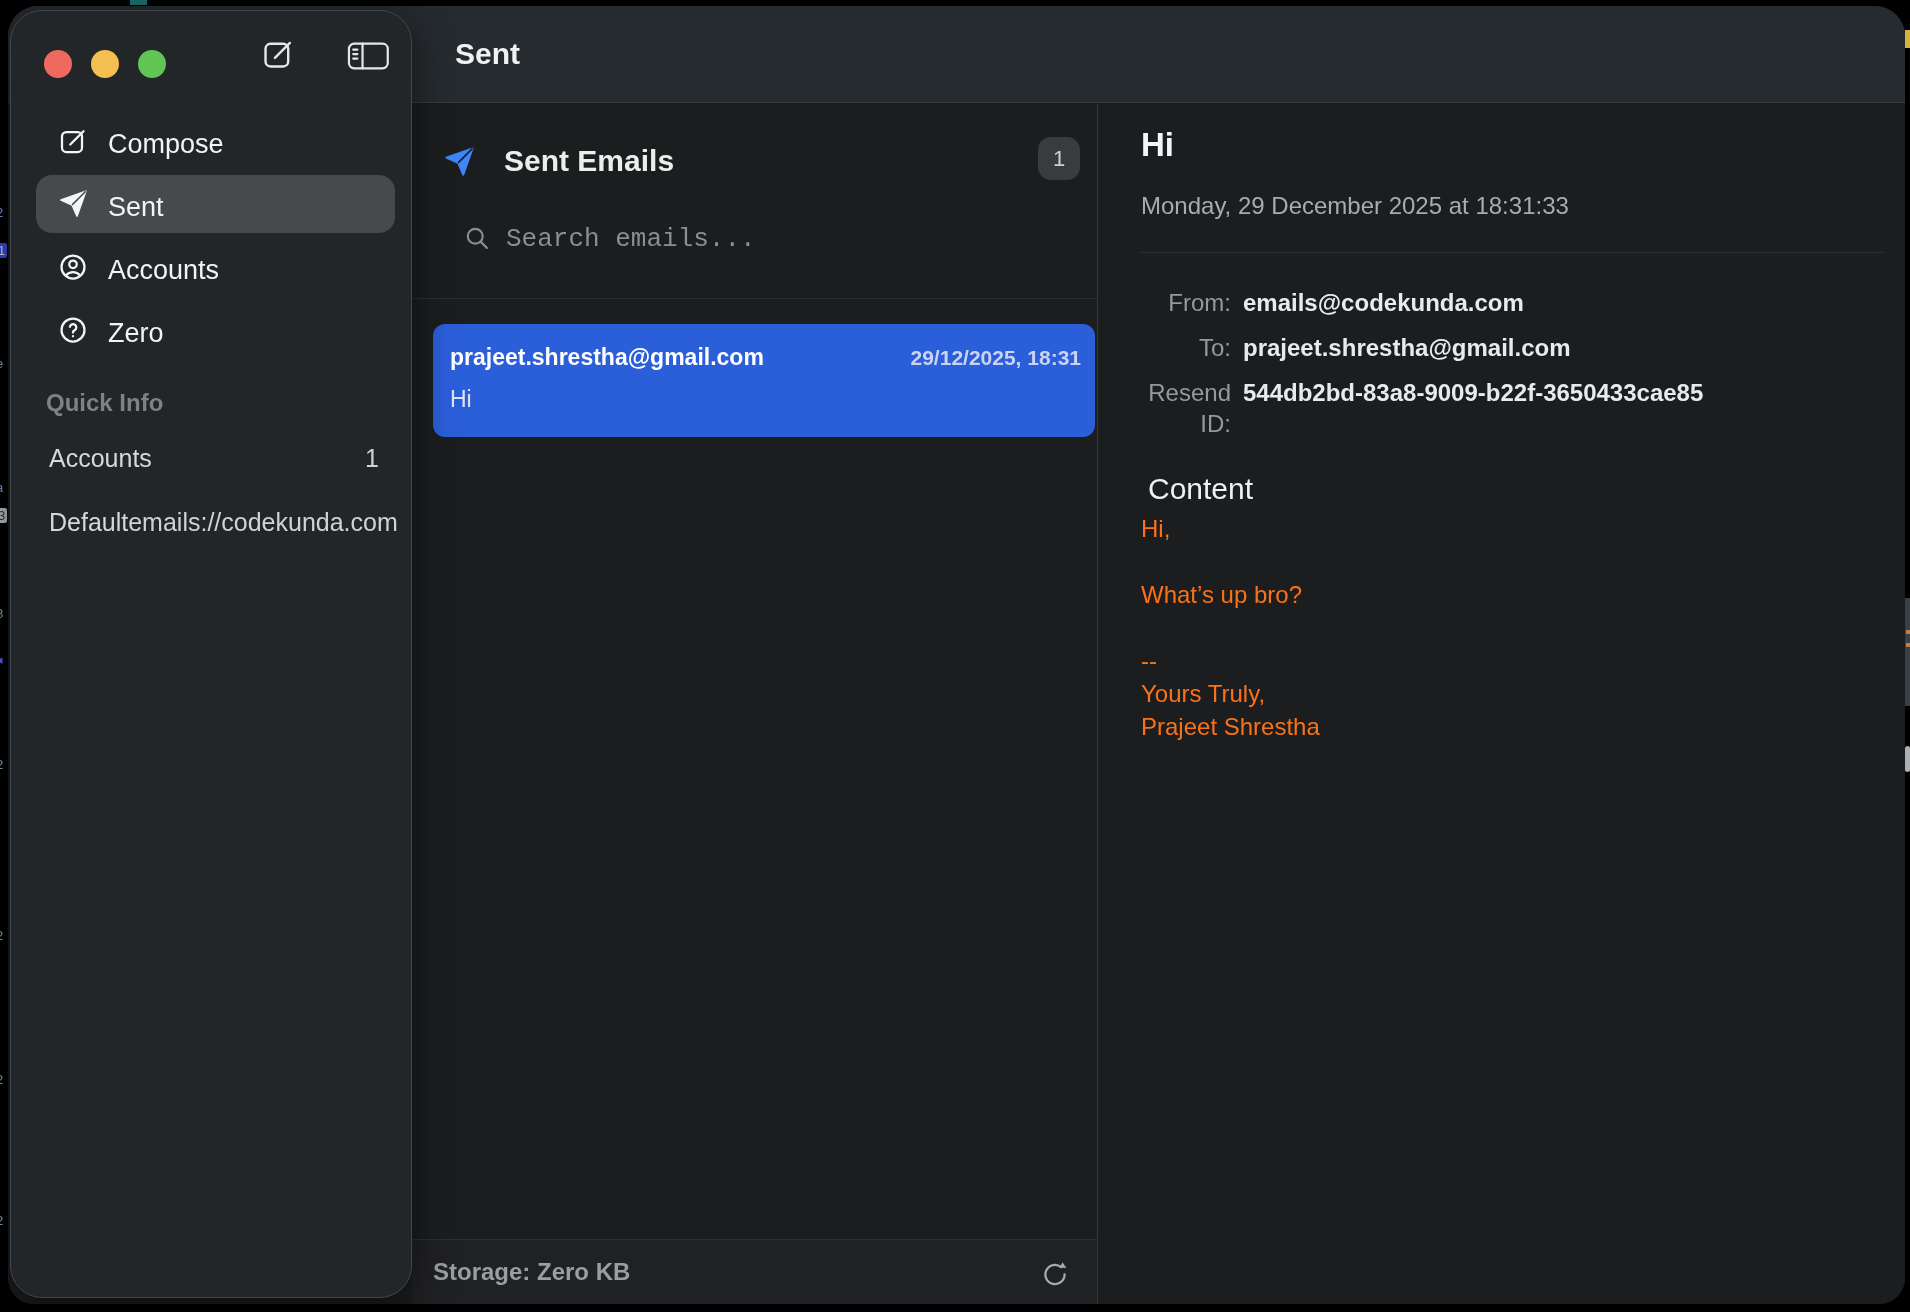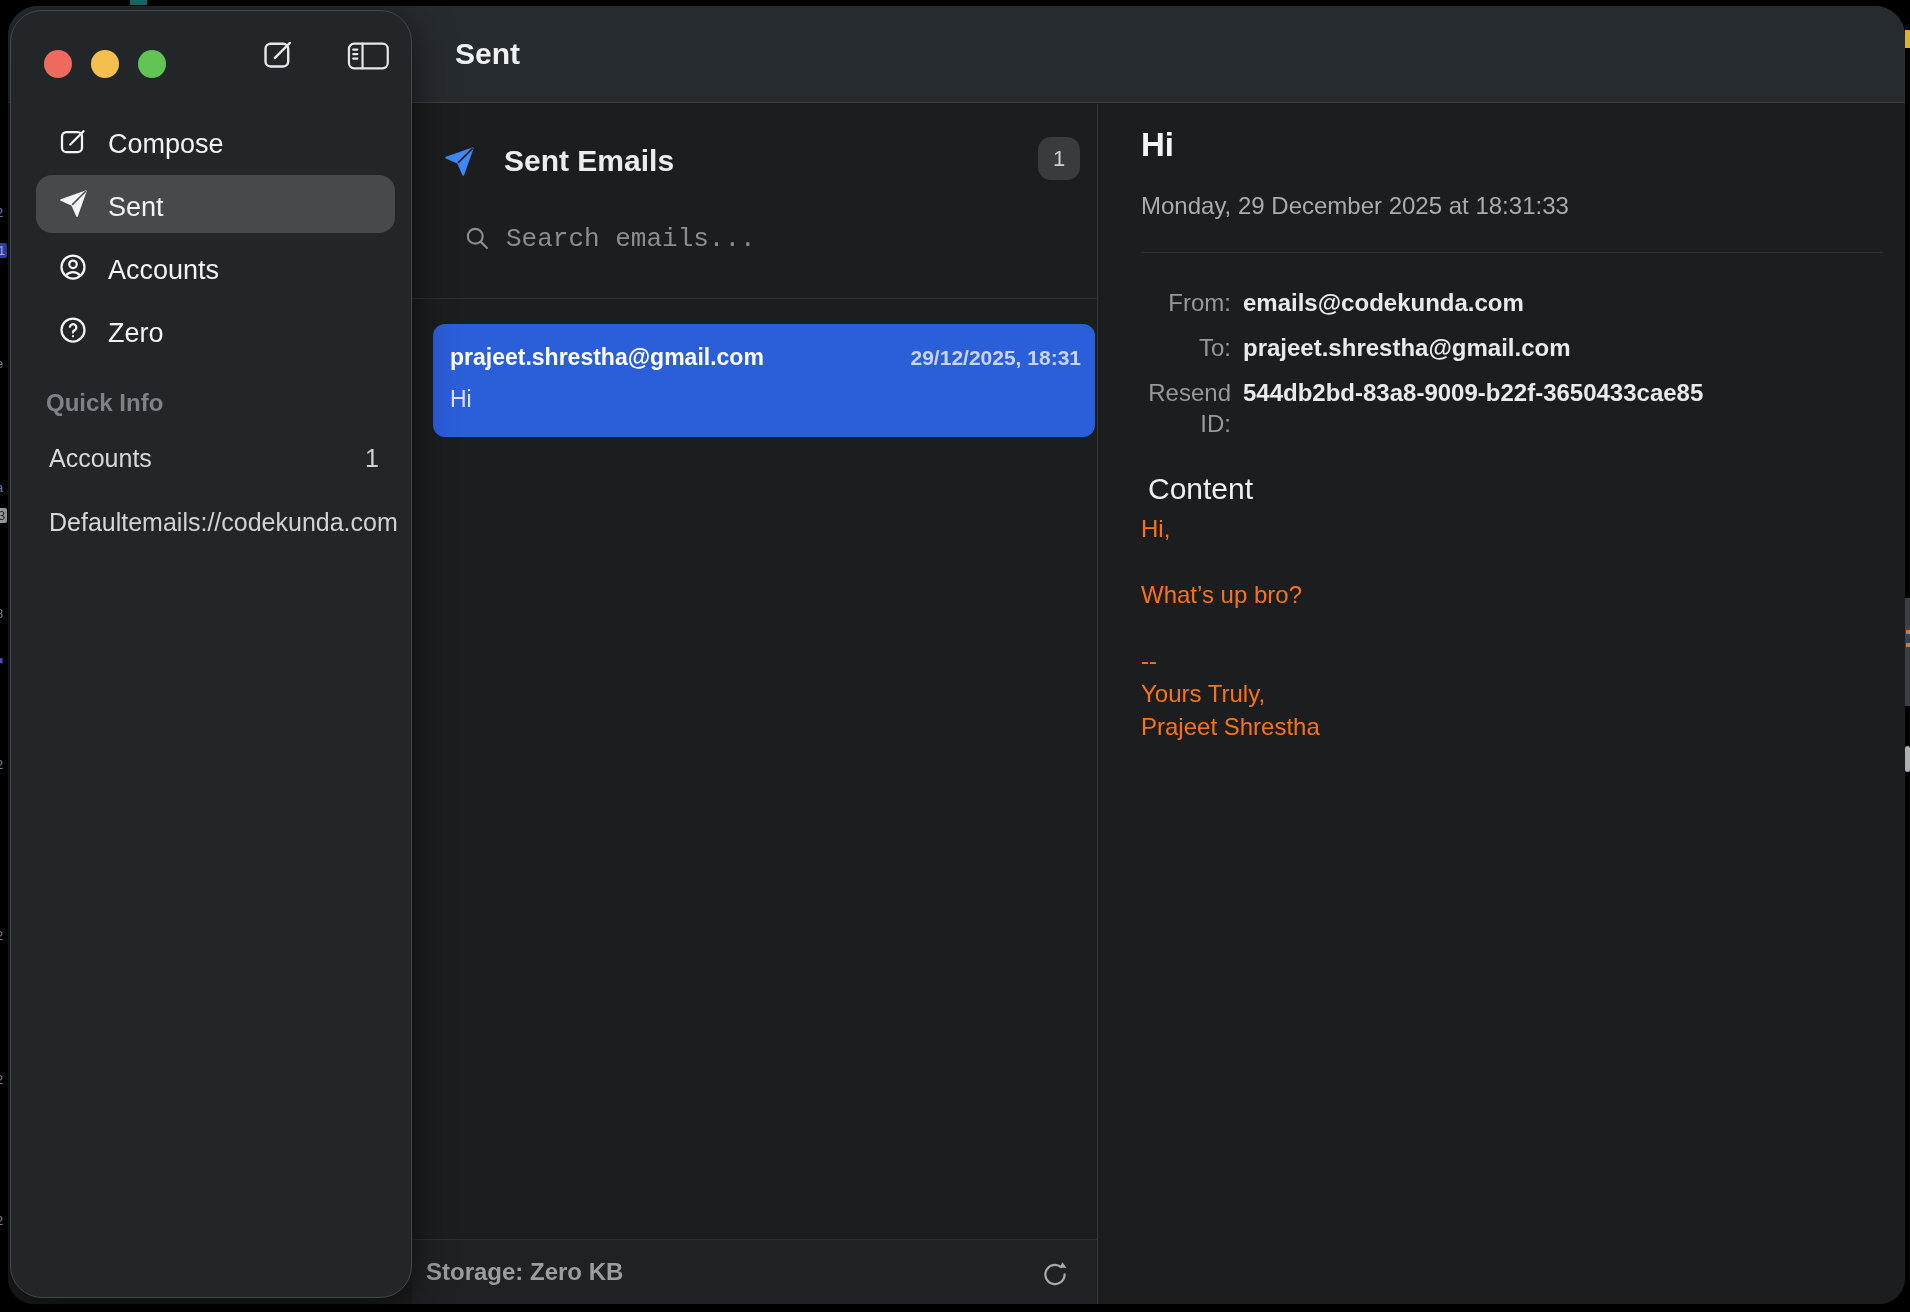--- a/index.html
+++ b/index.html
@@ -61,21 +61,21 @@
   .ec-top { position:absolute; left:17px; right:14px; top:20px; display:flex; justify-content:space-between; align-items:baseline; }
   .ec-recipient { font-size:23px; font-weight:700; color:#ffffff; }
   .ec-time { font-size:21px; font-weight:600; color:#c9d4f4; white-space:nowrap; }
   .ec-subject { position:absolute; left:17px; top:62px; font-size:23px; color:#dde3f6; }
 
   .lp-footer {
     position:absolute; left:0; right:0; bottom:0; height:65px;
     background:#202124; border-top:1px solid #2c2f33;
     display:flex; align-items:center;
   }
-  .lp-storage { margin-left:14px; font-size:24px; font-weight:600; color:#9b9da0; }
+  .lp-storage { margin-left:21px; font-size:24px; font-weight:600; color:#9b9da0; }
   .lp-refresh {
     position:absolute; right:26px; top:17px; width:32px; height:32px;
     background:none; border:none; color:#a7a9ab; cursor:pointer; padding:0;
   }
 
   
   .detail-panel { position:absolute; left:1107px; top:98px; right:0; bottom:0; }
   .dp-subject { position:absolute; left:26px; top:22px; font-size:33px; font-weight:700; color:#f4f5f6; }
   .dp-date { position:absolute; left:26px; top:88px; font-size:24px; color:#a9abad; }
   .dp-divider { position:absolute; left:26px; right:22px; top:148px; height:1px; background:#2e3236; }

